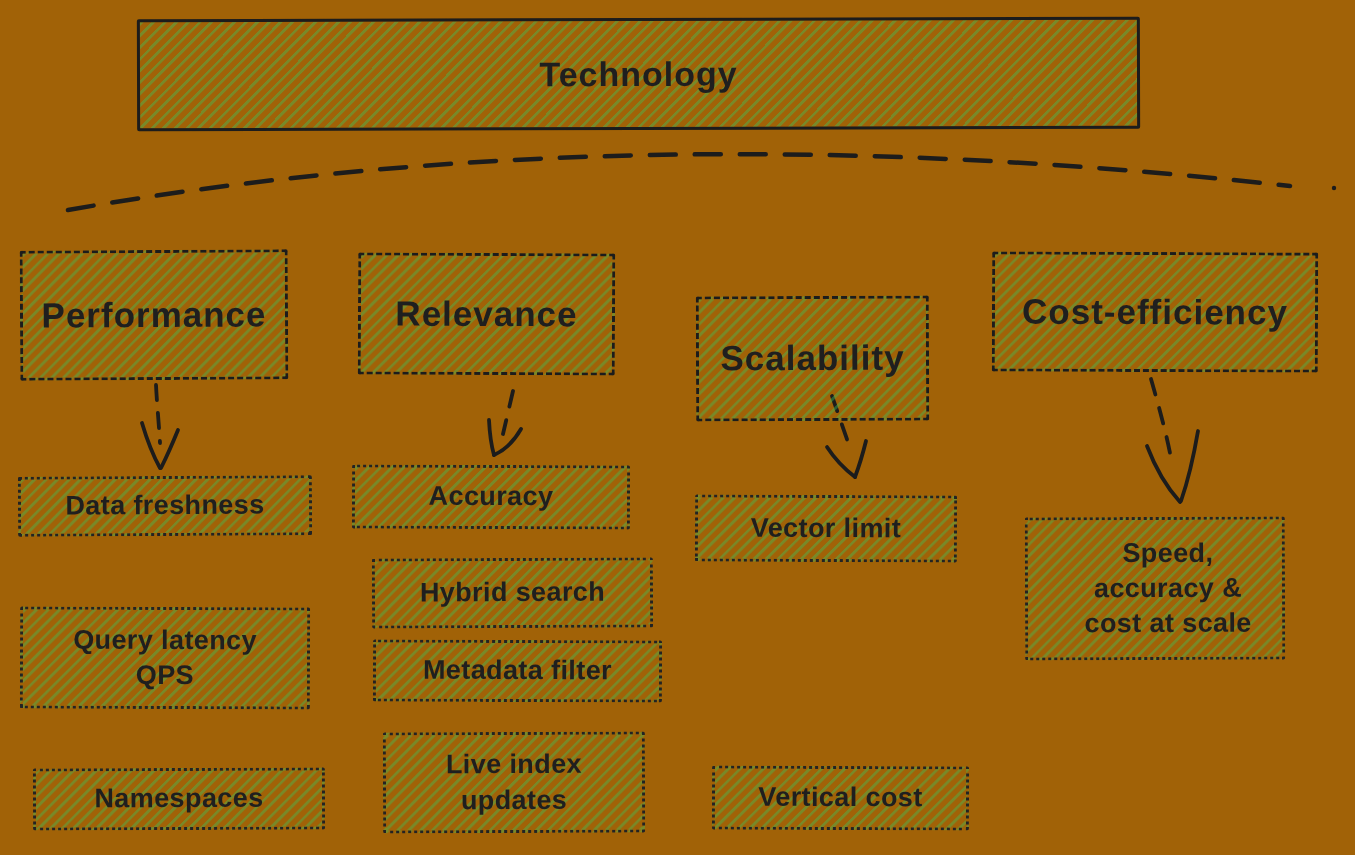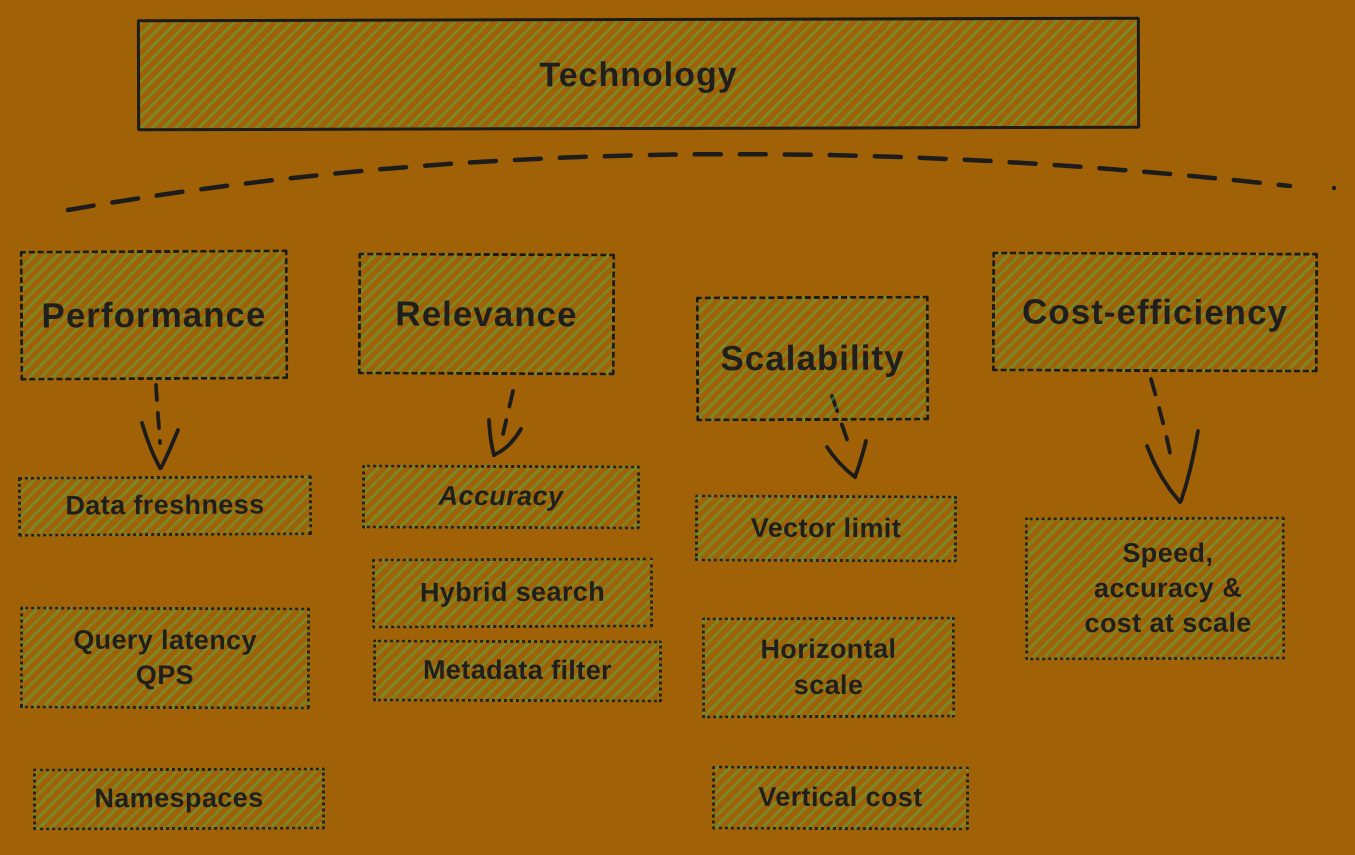--- a/index.html
+++ b/index.html
@@ -51,21 +51,21 @@
   }
   
   .pos-performance { left: 20px;  top: 250px; width: 268px; height: 130px; transform: rotate(-0.3deg); }
   .pos-relevance   { left: 358px; top: 253px; width: 257px; height: 122px; transform: rotate(0.25deg); }
   .pos-scalability { left: 696px; top: 264px; width: 233px; height: 125px; transform: rotate(-0.2deg); margin-top: 32px; }
   .pos-cost        { left: 992px; top: 252px; width: 326px; height: 120px; transform: rotate(0.2deg); }
   
   .pos-data-freshness { left: 18px;  top: 476px; width: 294px; height: 60px;  transform: rotate(-0.3deg); }
   .pos-query-latency  { left: 20px;  top: 607px; width: 290px; height: 102px; transform: rotate(0.2deg); }
   .pos-namespaces     { left: 33px;  top: 768px; width: 292px; height: 62px;  transform: rotate(-0.2deg); }
-  .pos-accuracy       { left: 362px; top: 465px; width: 278px; height: 64px;  transform: rotate(0.2deg); font-style: italic; }
+  .pos-accuracy       { left: 352px; top: 465px; width: 278px; height: 64px;  transform: rotate(0.2deg); }
   .pos-hybrid         { left: 372px; top: 558px; width: 281px; height: 70px;  transform: rotate(-0.25deg); }
   .pos-metadata       { left: 373px; top: 640px; width: 289px; height: 62px;  transform: rotate(0.2deg); }
   .pos-live-index     { left: 383px; top: 732px; width: 262px; height: 101px; transform: rotate(-0.2deg); }
   .pos-vector-limit   { left: 695px; top: 495px; width: 262px; height: 67px;  transform: rotate(0.25deg); }
   .pos-horizontal     { left: 702px; top: 617px; width: 253px; height: 101px; transform: rotate(-0.2deg); }
   .pos-vertical       { left: 712px; top: 766px; width: 257px; height: 64px;  transform: rotate(0.2deg); }
   .pos-speed          { left: 1025px; top: 517px; width: 260px; height: 143px; transform: rotate(-0.2deg); padding-left: 26px; }
 </style>
 </head>
 <body>
@@ -110,23 +110,23 @@
   <div class="node branch pos-cost">Cost-efficiency</div>
 
   <div class="node leaf pos-data-freshness">Data freshness</div>
   <div class="node leaf pos-query-latency">Query latency
 QPS</div>
   <div class="node leaf pos-namespaces">Namespaces</div>
 
   <div class="node leaf pos-accuracy">Accuracy</div>
   <div class="node leaf pos-hybrid">Hybrid search</div>
   <div class="node leaf pos-metadata">Metadata filter</div>
+  <div class="node leaf pos-live-index">Live index
+updates</div>
 
   <div class="node leaf pos-vector-limit">Vector limit</div>
-  <div class="node leaf pos-horizontal">Horizontal
-scale</div>
   <div class="node leaf pos-vertical">Vertical cost</div>
 
   <div class="node leaf pos-speed">Speed,
 accuracy &amp;
 cost at scale</div>
 
 </div>
 
 </body></html>

